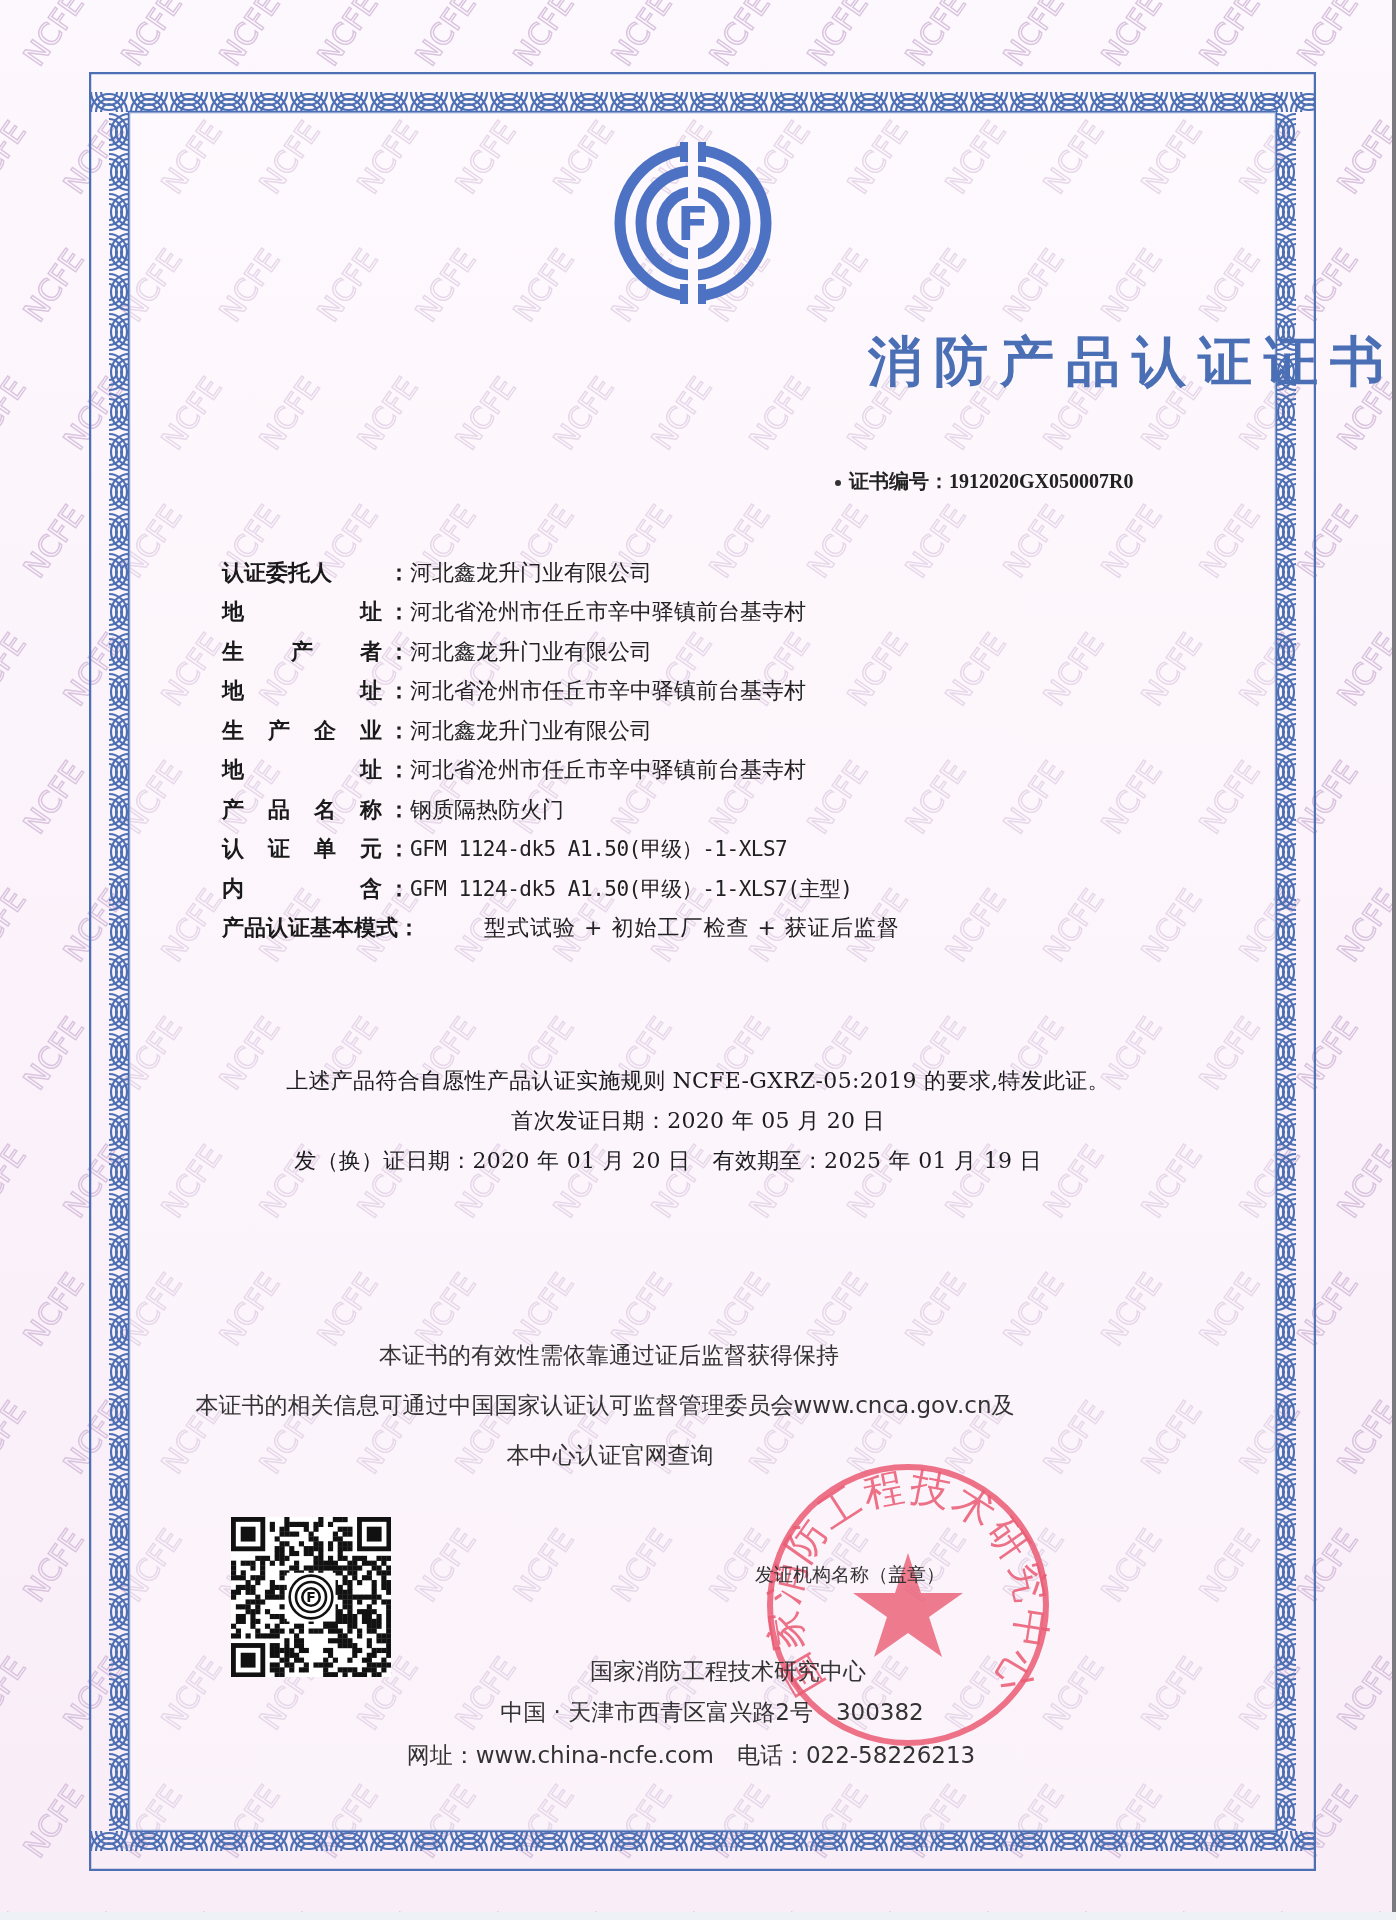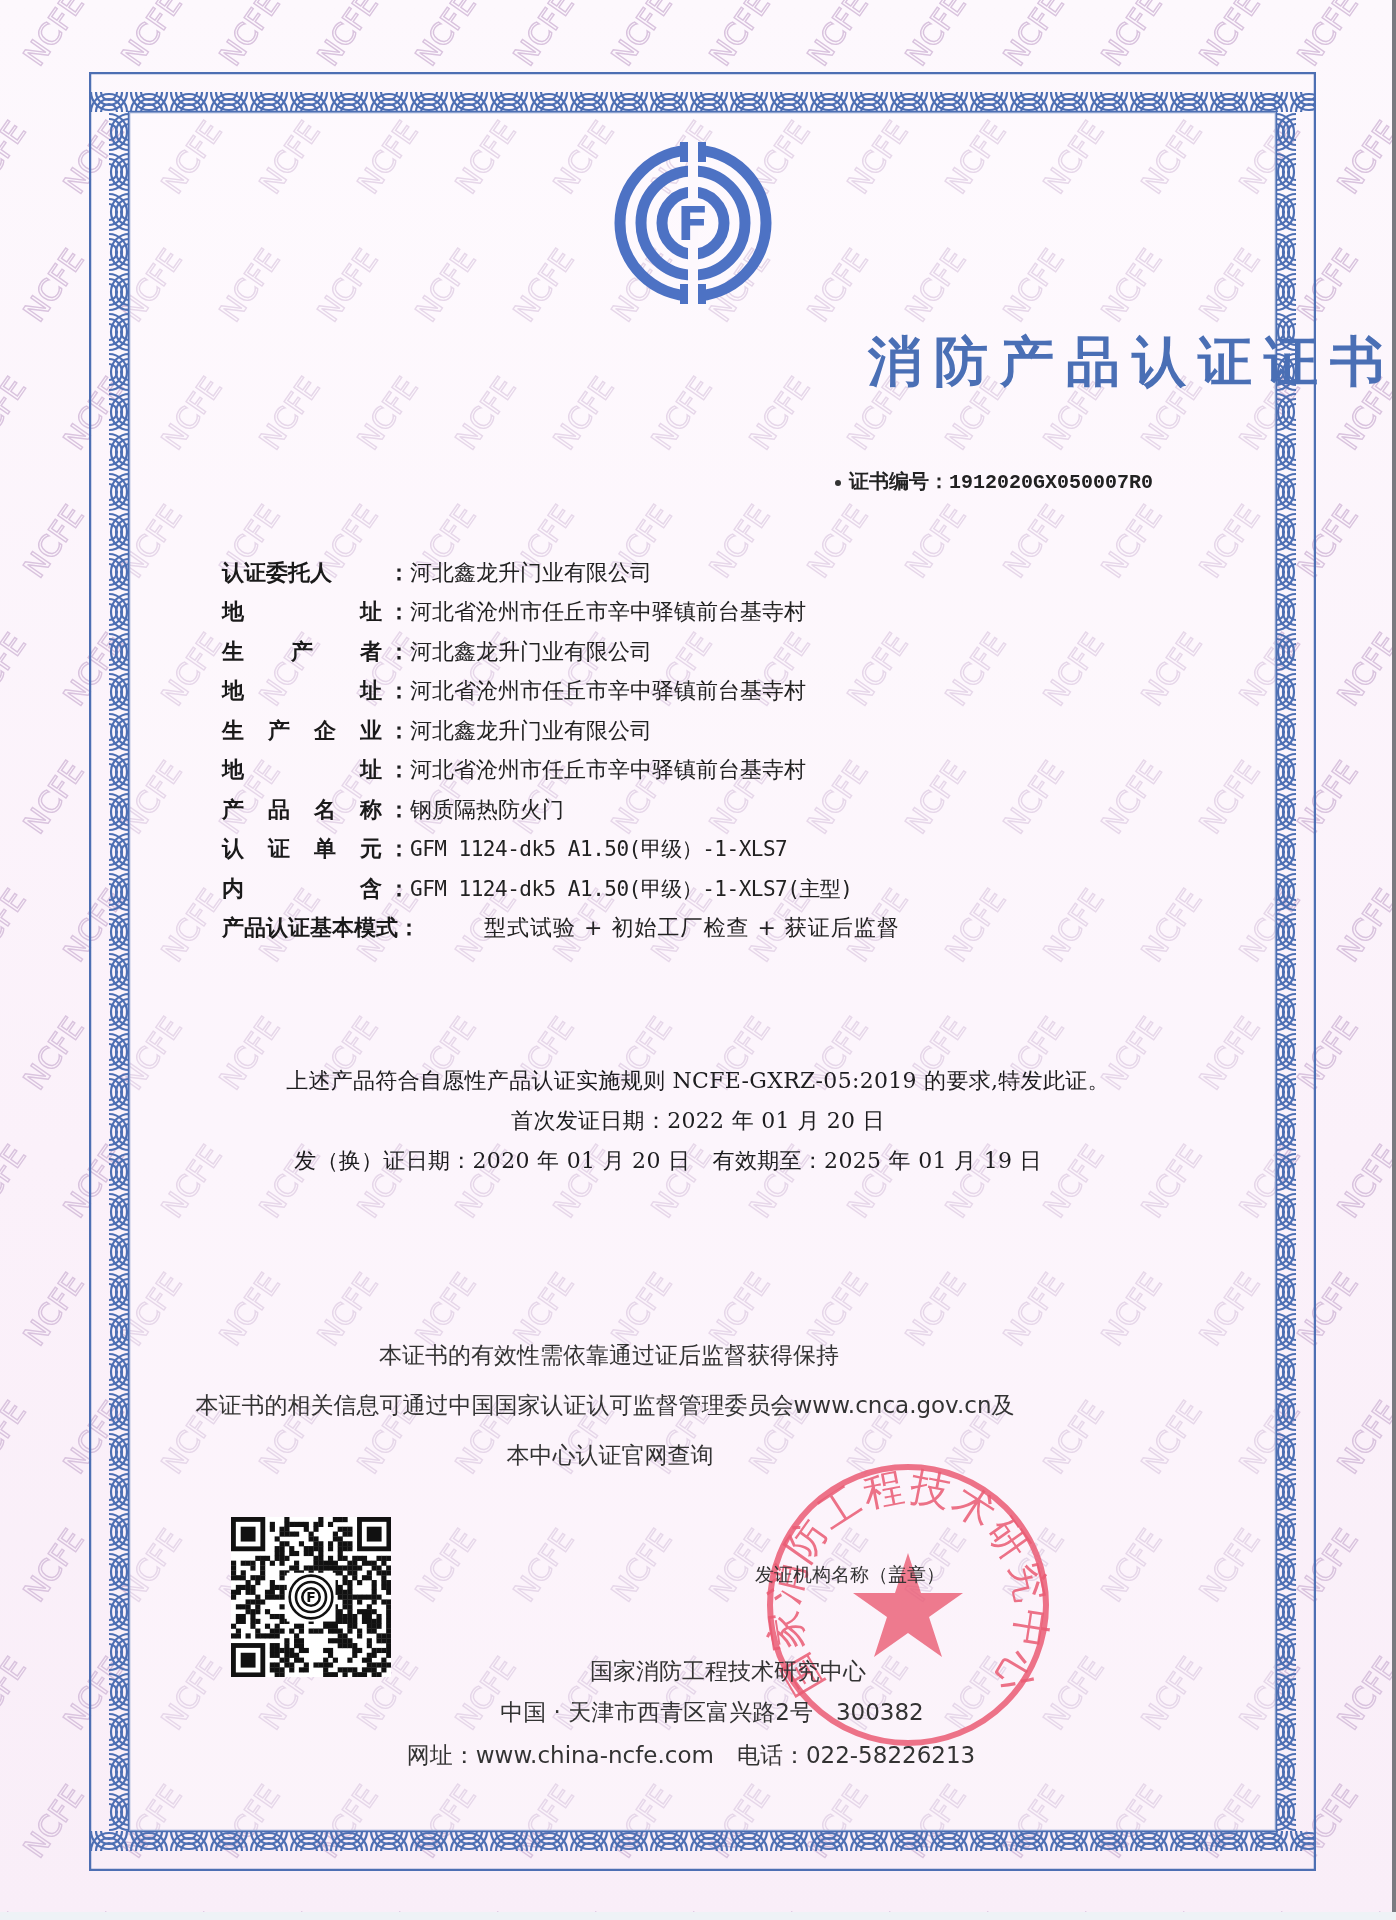--- a/index.html
+++ b/index.html
@@ -26,21 +26,21 @@
     background: rgba(255,253,255,0.35);
   }
   .emblem { position: absolute; left: 610px; top: 140px; width: 166px; height: 166px; }
   .title {
     position: absolute; left: 0; width: 1396px; top: 326px; text-align: right;
     font-family: "DejaVu Serif", "Liberation Serif", serif; font-weight: bold;
     font-size: 54px; letter-spacing: 12px; color: #4a6fb5; text-indent: 30px;
   }
   .cert-no {
     position: absolute; left: 835px; top: 468px; font-size: 20px; font-weight: bold;
-    font-family: Liberation Mono, monospace; color: #222;
+    font-family: Liberation Serif, serif; color: #222;
   }
   .cert-no .dot { display: inline-block; width: 6px; height: 6px; border-radius: 3px; background: #333; margin-right: 8px; vertical-align: middle; }
   .fields { position: absolute; left: 222px; top: 553px; width: 1000px; }
   .row { height: 39.5px; display: flex; align-items: center; font-size: 22px; white-space: nowrap; text-align: right; }
   .lbl { font-weight: bold; color: #1a1a1a; display: flex; justify-content: space-between; }
   .lbl.w6 { width: 160px; }
   .colon { font-weight: bold; width: 28px; }
   .val { color: #222; }
   .mono { font-family: "DejaVu Sans Mono", "Liberation Mono", monospace; font-size: 21px; letter-spacing: -0.5px; }
   .lbl.long { width: 262px; justify-content: flex-start; }
@@ -1360,21 +1360,21 @@
       <span class="colon">：</span>
     <span class="val mono">GFM 1124-dk5 A1.50(甲级）-1-XLS7(主型)</span>
   </div>
   <div class="row ex">
     <span class="lbl long">产品认证基本模式：</span>
     <span class="val" style="letter-spacing:1px">型式试验 + 初始工厂检查 + 获证后监督</span>
   </div>
 </div>
 
 <div class="statement" style="top:1066px">上述产品符合自愿性产品认证实施规则 NCFE-GXRZ-05:2019 的要求,特发此证。</div>
-<div class="statement" style="top:1106px">首次发证日期：2022 年 01 月 20 日</div>
+<div class="statement" style="top:1106px">首次发证日期：2020 年 05 月 20 日</div>
 <div class="statement" style="top:1146px; text-indent:-60px">发（换）证日期：2020 年 01 月 20 日　有效期至：2025 年 01 月 19 日</div>
 
 <div class="notice" style="top:1340px; text-indent:14px">本证书的有效性需依靠通过证后监督获得保持</div>
 <div class="notice" style="top:1390px; text-indent:6px">本证书的相关信息可通过中国国家认证认可监督管理委员会www.cnca.gov.cn及</div>
 <div class="notice" style="top:1440px; text-indent:16px">本中心认证官网查询</div>
 
 <div class="qr">
   <svg id="qr-svg" width="160" height="160" viewBox="0 0 160 160" xmlns="http://www.w3.org/2000/svg">
       <rect x="53.333333333333336" y="0" width="5.148484848484848" height="5.148484848484848" fill="#111"></rect>
       <rect x="87.27272727272728" y="0" width="5.148484848484848" height="5.148484848484848" fill="#111"></rect>

